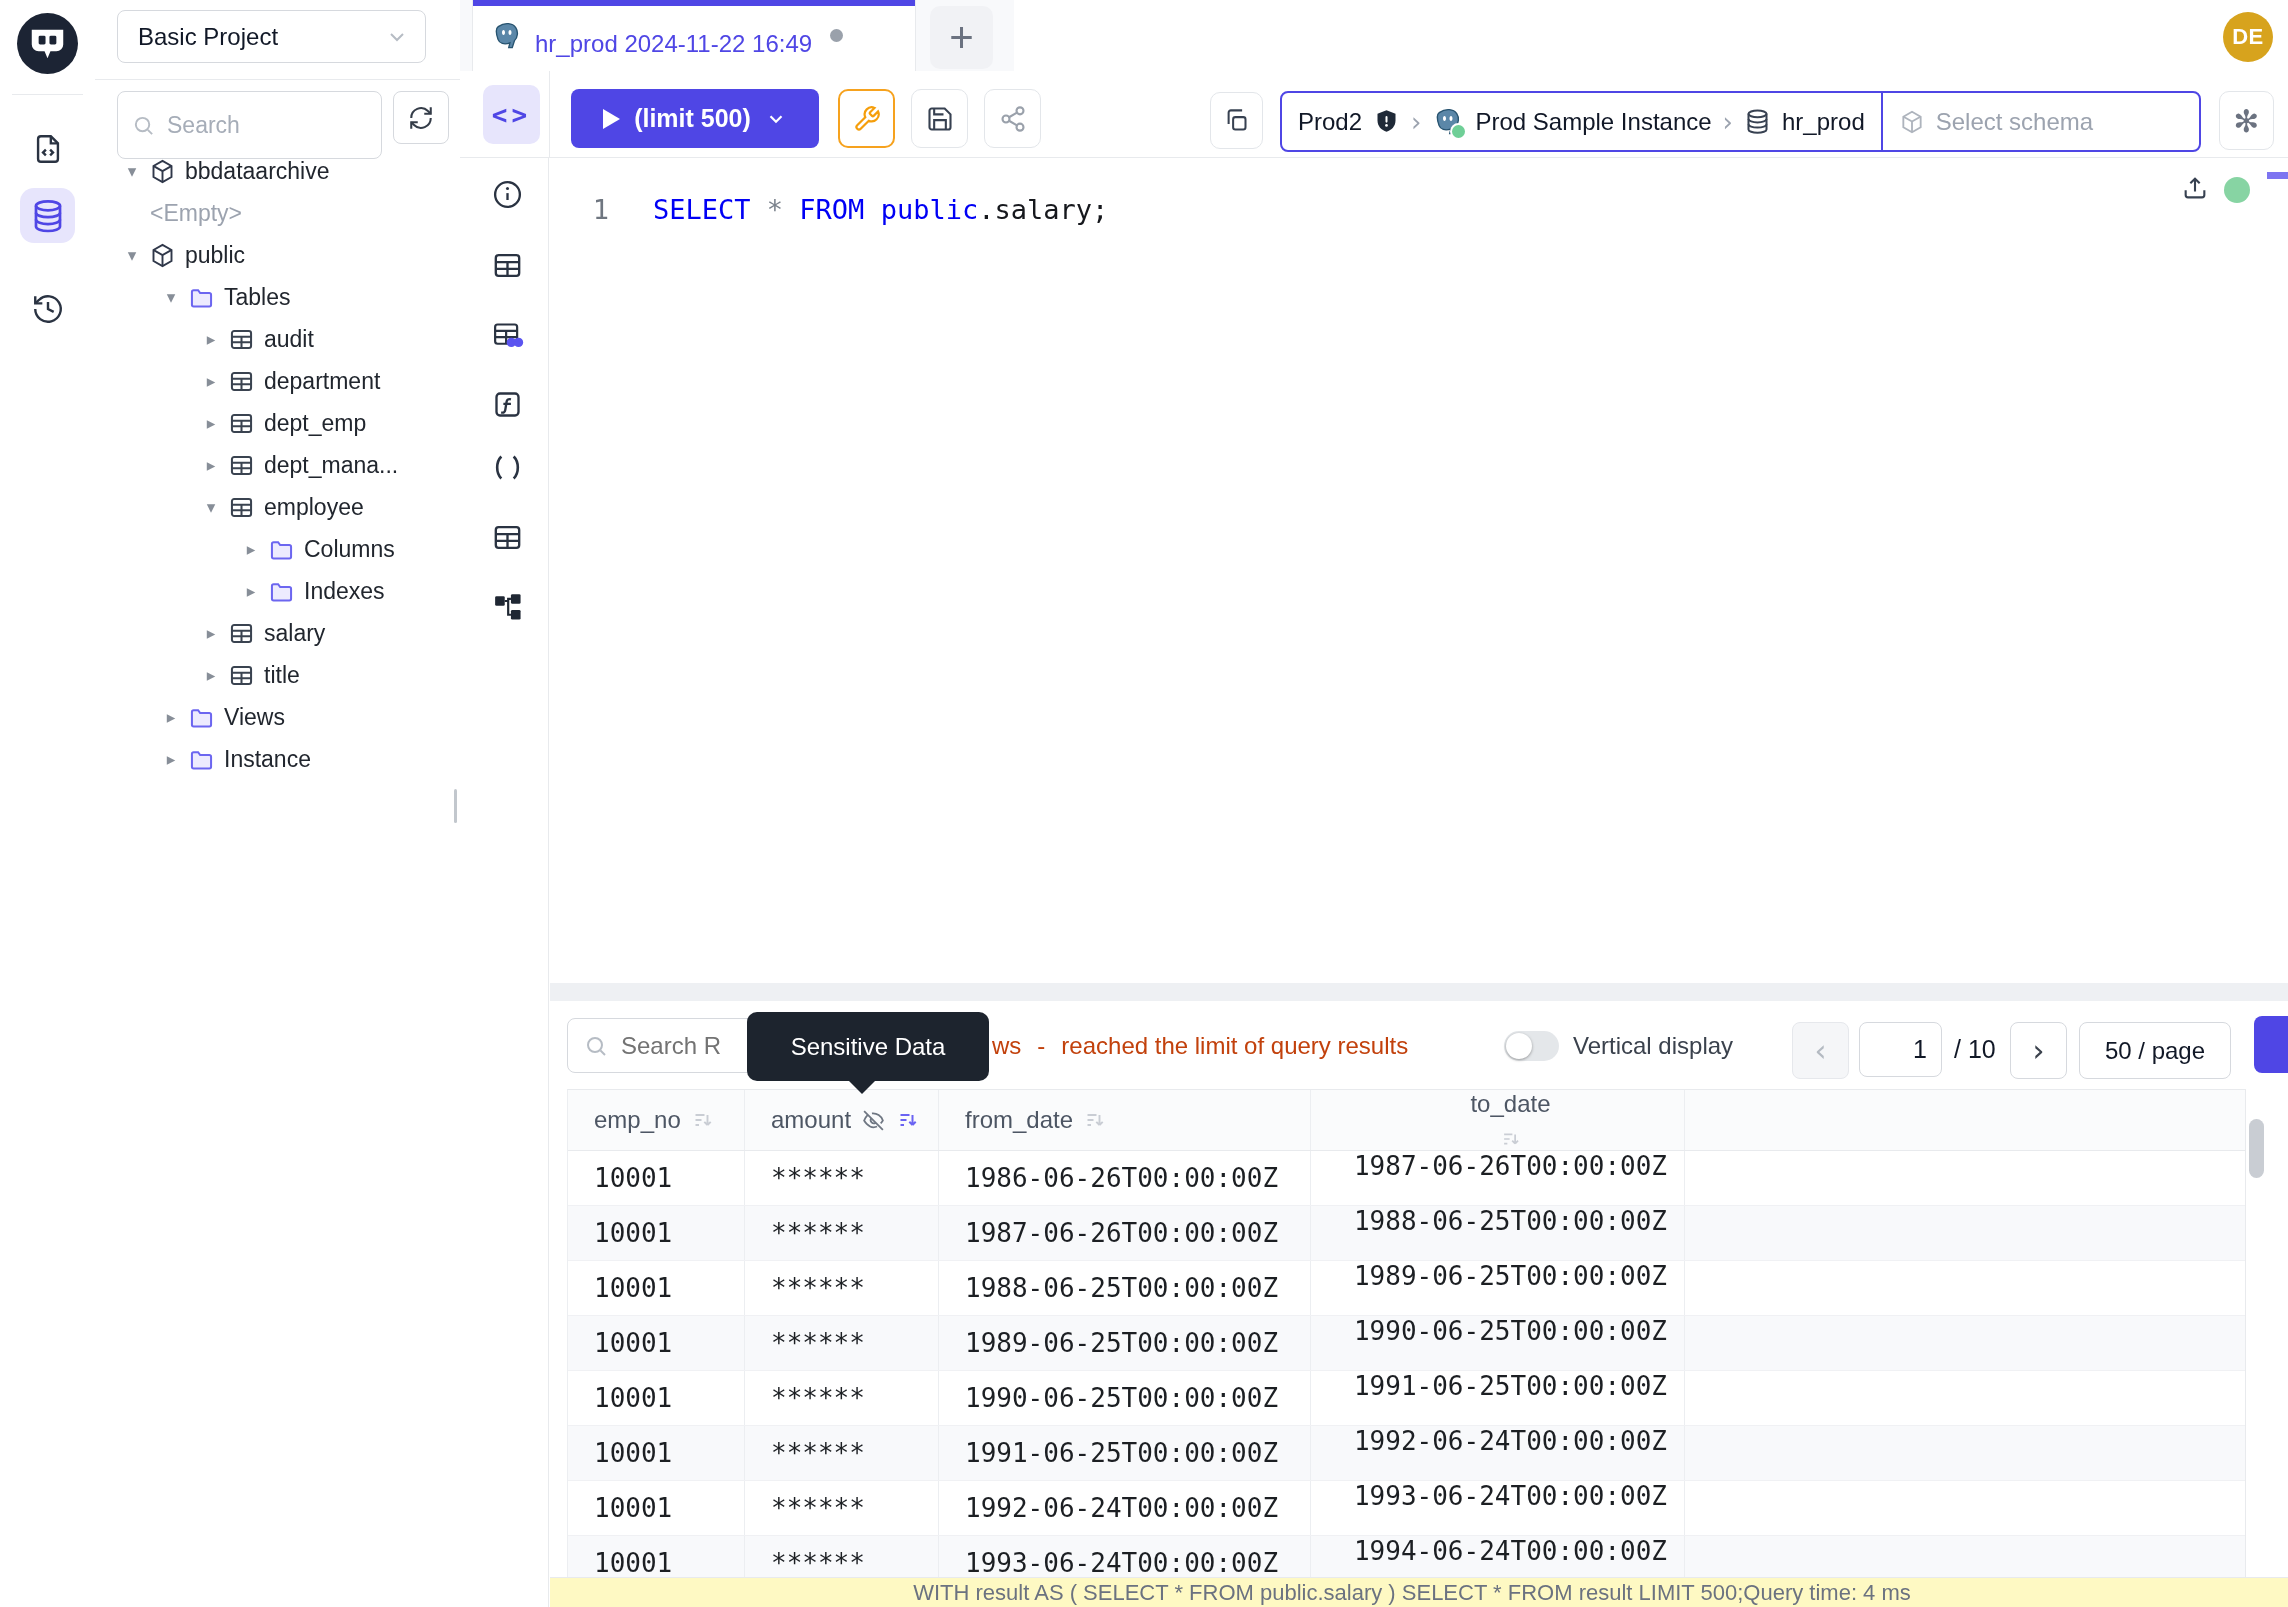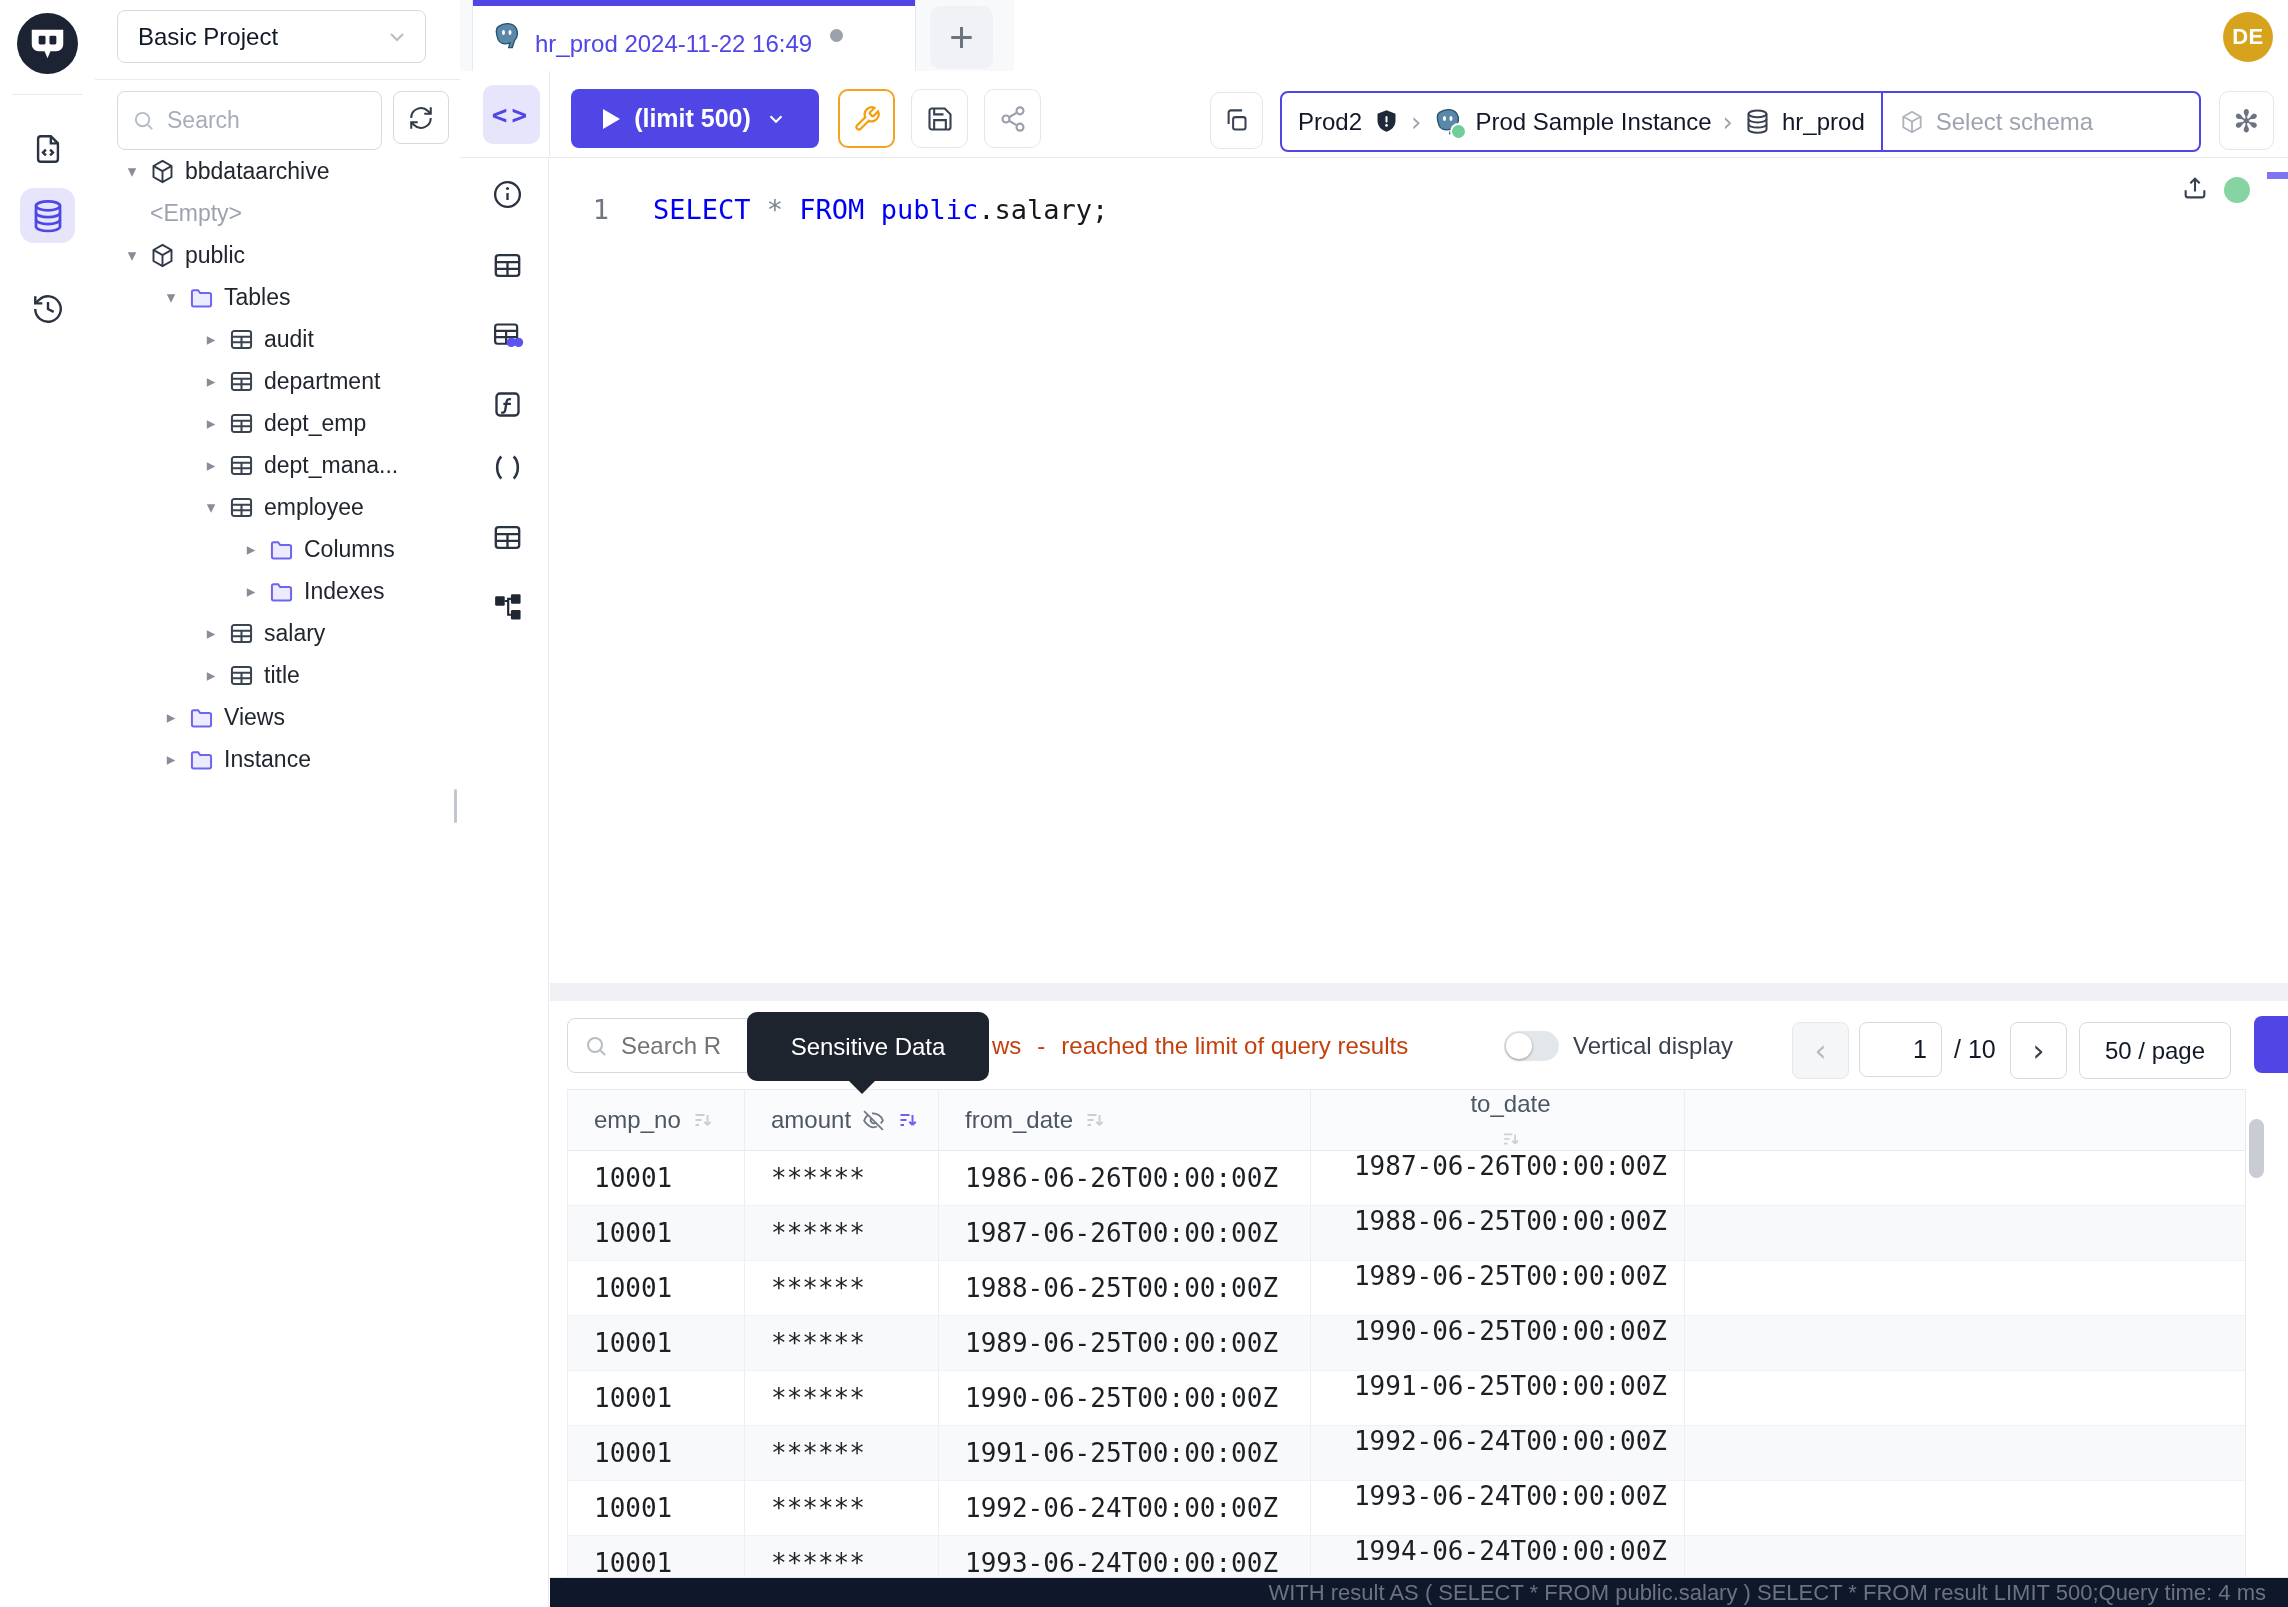--- a/index.html
+++ b/index.html
@@ -14,21 +14,21 @@
   .rail-sep{left:12px;top:94px;width:71px;border-top:1px solid #e8eaed;}
   .rail-btn{width:55px;height:55px;border-radius:14px;display:flex;align-items:center;justify-content:center;}
   .rail-btn.active{background:#e7e5fc;}
 
   
   #sidebar{left:95px;top:0;width:365px;height:1608px;background:#fff;border-right:1px solid #e8eaed;}
   #project{left:22px;top:10px;width:309px;height:53px;border:1px solid #d6d9de;border-radius:8px;
            display:flex;align-items:center;justify-content:space-between;padding:0 16px 0 20px;box-sizing:border-box;
            font-size:24px;color:#111827;background:#fff;}
   #side-sep{left:0;top:79px;width:365px;border-top:1px solid #e8eaed;}
-  #side-search{left:22px;top:91px;width:265px;height:59px;border:1px solid #d6d9de;border-radius:8px;
+  #side-search{left:22px;top:91px;width:265px;height:68px;border:1px solid #d6d9de;border-radius:8px;
                display:flex;align-items:center;gap:12px;padding:0 14px;box-sizing:border-box;background:#fff;}
   #side-search .ph{font-size:23px;color:#a6adb8;}
   #refresh-btn{left:298px;top:91px;width:54px;height:51px;border:1px solid #d6d9de;border-radius:8px;
                display:flex;align-items:center;justify-content:center;background:#fff;}
   #tree{left:0;top:150px;width:365px;}
   .titem{height:42px;display:flex;align-items:center;font-size:23px;color:#21262e;}
   .titem .caret{width:26px;text-align:center;color:#878e98;font-size:17px;font-family:"DejaVu Sans",sans-serif;flex:none;}
   .titem .ticon{margin:0 9px 0 4px;flex:none;}
   .lvl0{padding-left:24px;} .lvl1{padding-left:63px;} .lvl2{padding-left:103px;} .lvl3{padding-left:143px;}
   .muted{color:#9ca3af;padding-left:55px;}
@@ -127,22 +127,22 @@
   .sort{color:#c9cdd4;} .sort.active{color:#6a63f2;}
   .rrow{display:flex;height:55px;border-bottom:1px solid #f0f1f4;box-sizing:border-box;background:#fff;}
   .rrow.alt{background:#f8f9fb;}
   .rcell{display:flex;align-items:center;padding-left:26px;box-sizing:border-box;border-right:1px solid #eceef1;
          font-family:"DejaVu Sans Mono",monospace;font-size:26px;color:#1c1f23;white-space:nowrap;}
   .c0{width:177px;} .c1{width:194px;} .c2{width:372px;} .c3{width:374px;flex-direction:column;} .c4{flex:1;border-right:none;}
   #vscroll{left:2245px;top:1089px;width:22px;height:488px;border-left:1px solid #e8eaed;background:#fff;}
   #vthumb{left:2249px;top:1119px;width:15px;height:59px;border-radius:8px;background:#c9cdd3;}
 
   
-  #statusbar{left:550px;top:1577px;width:1738px;height:31px;background:#0f172a;border-top:1px solid #e8eaed;
-             box-sizing:border-box;display:flex;align-items:center;justify-content:flex-end;
+  #statusbar{left:550px;top:1577px;width:1738px;height:31px;background:#fef9c3;border-top:1px solid #e8eaed;
+             box-sizing:border-box;display:flex;align-items:center;justify-content:center;
              padding:0 22px 0 8px;font-size:22px;color:#6b7280;}
   #statusbar .sql{white-space:nowrap;}
 </style>
 </head>
 <body>
 
 <div id="rail" class="abs">
   <div id="logo" class="abs">
     <svg width="61" height="61" viewBox="0 0 62 62">
         <circle cx="31" cy="31" r="31" fill="#1c2434"></circle>

